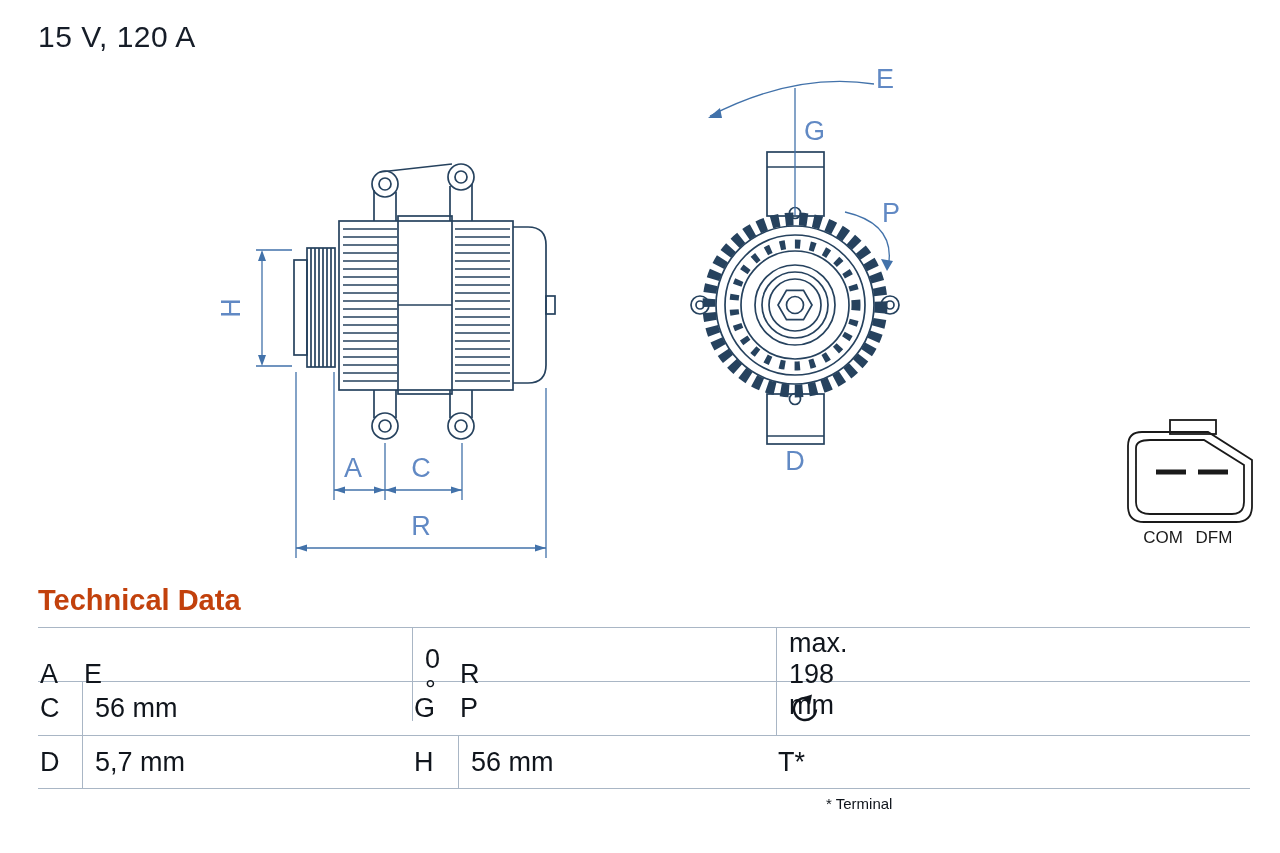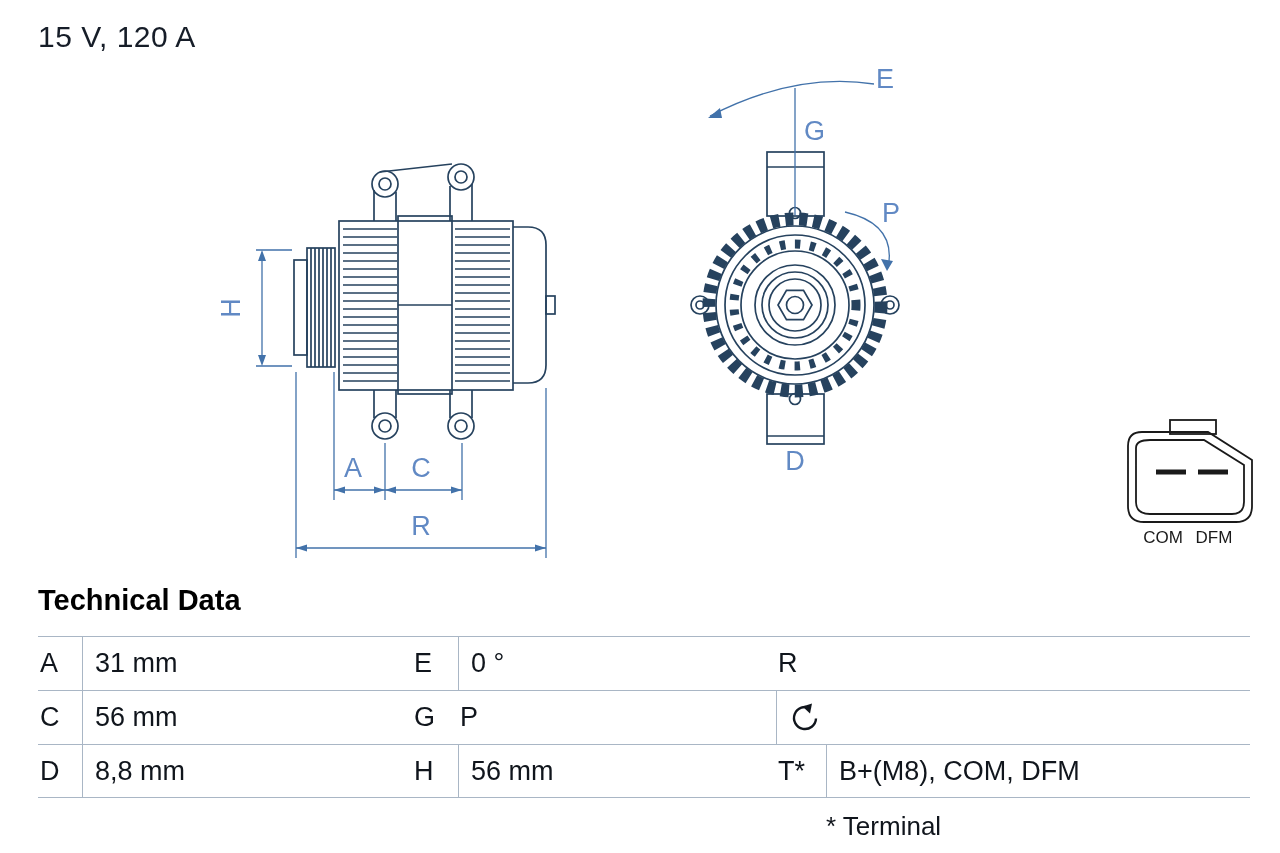--- a/index.html
+++ b/index.html
@@ -8,29 +8,29 @@
 
   .title { position:absolute; left:38px; top:20px; font-size:30px; color:#161d28;
            letter-spacing:0.5px; }
 
   #drawing { position:absolute; left:0; top:0; }
   svg text { font-family:"Liberation Sans", sans-serif; }
   .dimlabel { fill:#6189c4; font-size:27px; }
   .conlabel { fill:#1a1a1a; font-size:17px; }
 
   .tech { position:absolute; left:38px; top:584px; width:1212px; }
-  .tech h2 { font-size:29px; font-weight:700; color:#000000; margin-bottom:19px; }
+  .tech h2 { font-size:29px; font-weight:700; color:#c2410c; margin-bottom:10px; }
   .trow { display:grid; grid-template-columns:44px 330px 46px 318px 50px 1fr;
           border-top:1px solid #a9b6c5; height:54px; align-items:stretch;
           font-size:27px; color:#10151c; }
   .trow.last { border-bottom:1px solid #a9b6c5; }
   .cell { display:flex; align-items:center; }
   .cell.key { padding-left:2px; }
   .cell.val { border-left:1px solid #a9b6c5; padding-left:12px; }
-  .footnote { margin-left:788px; margin-top:13px; font-size:26px; color:#10151c; }
+  .footnote { margin-left:788px; margin-top:6px; font-size:15px; color:#10151c; }
   .rot-icon { display:inline-block; }
 </style>
 </head>
 <body>
 
 <div class="title">15 V, 120 A</div>
 
 <svg id="drawing" width="1280" height="575" viewBox="0 0 1280 575">
 
   <g stroke="#26425e" stroke-width="1.7" fill="none">
@@ -128,42 +128,41 @@
   </g>
   <text class="conlabel" x="1163" y="543" text-anchor="middle">COM</text>
   <text class="conlabel" x="1214" y="543" text-anchor="middle">DFM</text>
 </svg>
 
 <div class="tech">
   <h2>Technical Data</h2>
 
   <div class="trow">
     <div class="cell key">A</div>
-    <div class="cell val">31 mm</div>
     <div class="cell key">E</div>
     <div class="cell val">0 °</div>
     <div class="cell key">R</div>
+    <div class="cell val">max. 198 mm</div>
   </div>
 
   <div class="trow">
     <div class="cell key">C</div>
     <div class="cell val">56 mm</div>
     <div class="cell key">G</div>
     <div class="cell key">P</div>
     <div class="cell val">
       <svg class="rot-icon" width="30" height="30" viewBox="0 0 30 30">
         <path d="M21.5,5.5 A11,11 0 1 0 27,15.5" fill="none" stroke="#10151c" stroke-width="2.4"></path>
         <polygon points="23,0.5 13.5,3.5 21,10.5" fill="#10151c"></polygon>
       </svg>
     </div>
   </div>
 
   <div class="trow last">
     <div class="cell key">D</div>
-    <div class="cell val">8,8 mm</div>
+    <div class="cell val">5,7 mm</div>
     <div class="cell key">H</div>
     <div class="cell val">56 mm</div>
     <div class="cell key">T*</div>
-    <div class="cell val">B+(M8), COM, DFM</div>
   </div>
 
   <div class="footnote">* Terminal</div>
 </div>
 
 </body></html>

